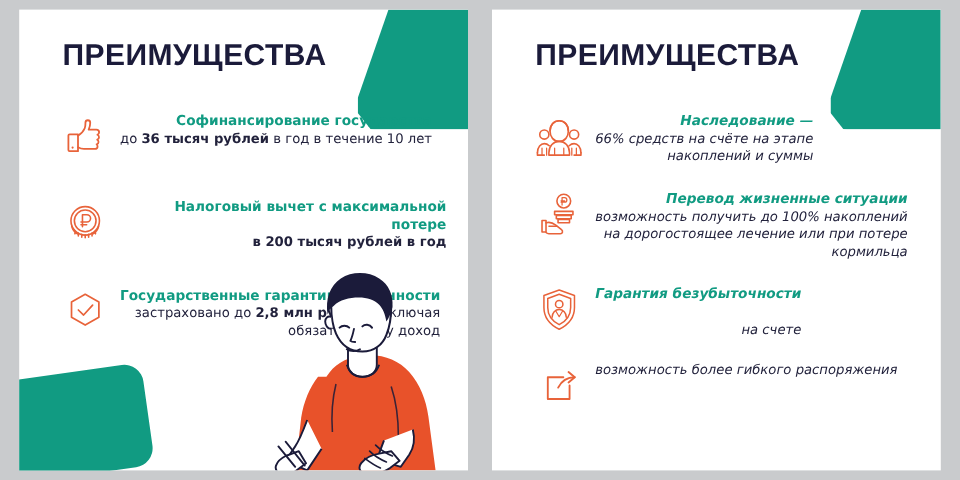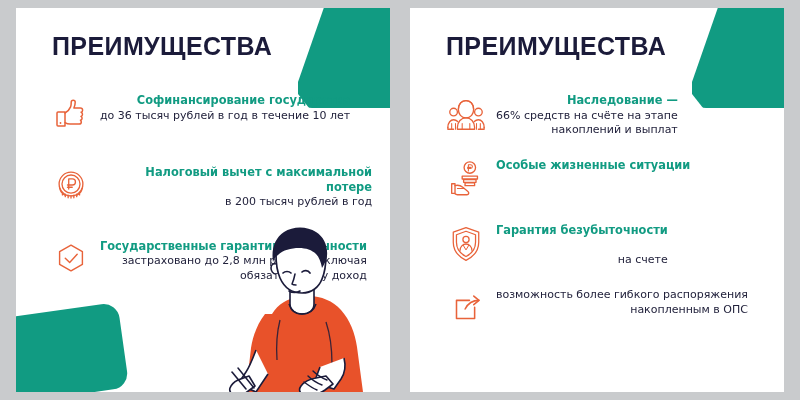--- a/index.html
+++ b/index.html
@@ -53,25 +53,25 @@
   .bullet .ico svg{display:block;}
   .bullet .txt{padding-top:3px;}
 
   .b-head{
     color:#119b82;font-weight:bold;font-size:11.4px;line-height:1.28;
     margin:0 0 1px 0;
   }
   .b-body{
     color:#22223c;font-size:11px;line-height:1.33;margin:0;
   }
-  .b-body b{font-weight:normal;}
+  .b-body b{font-weight:bold;}
 
   
   #panel-left  .bullet{margin-bottom:26px;}
-  #panel-right .bullet{margin-bottom:17px;}
+  #panel-right .bullet{margin-bottom:17px;font-style:italic;}
   #panel-right .bullet .ico{flex-basis:48px;width:48px;height:48px;}
 
   
   .person{position:absolute;left:178px;bottom:0;width:200px;height:170px;}
   .person svg{display:block;}
 </style>
 </head>
 <body>
 
 <div class="stage">
@@ -187,37 +187,38 @@
 
             <path d="M35 16a4 4 0 1 1 0 8 4 4 0 0 1 0-8z"></path>
             <path d="M41 36c0-5-3-8-6-8-2 0-3 .6-4.3 1.8"></path>
             <path d="M41 36v2h-6"></path>
 
             <path d="M18 32v6M26 32v6M7 32v6M11 32v6M33 32v6M37 32v6" stroke-width="1.1"></path>
           </svg>
         </span>
         <div class="txt">
           <p class="b-head">Наследование —</p>
-          <p class="b-body"><span>66% средств на счёте на этапе</span><br><span>накоплений и выплат</span></p>
+          <p class="b-body"><span>66% средств на счёте на этапе</span><br><span>накоплений и суммы</span></p>
         </div>
       </div>
 
       <div class="bullet">
         <span class="ico">
           <svg width="42" height="42" viewBox="0 0 44 44" fill="none" stroke="#e8633a" stroke-width="1.4" stroke-linejoin="round" stroke-linecap="round">
             <circle cx="26" cy="10" r="6"></circle>
             <path d="M24.5 13.5V7h2.2a2 2 0 0 1 0 4h-3M23.6 9.8h3.2" stroke-width="1.1"></path>
             <path d="M18 19h16v3H18zM19.5 22.5h13v3h-13zM21 26h10v3H21z"></path>
             <path d="M7 27h3.5v10H7z"></path>
             <path d="M10.5 29c3-1 6 0 8.5 2l5 4c1.5 1.2 1 3.5-1 3.5H13c-1 0-1.8-.3-2.5-1"></path>
             <path d="M13 32h7" stroke-width="1.1"></path>
           </svg>
         </span>
         <div class="txt">
-          <p class="b-head">Особые жизненные ситуации</p>
+          <p class="b-head">Перевод жизненные ситуации</p>
+          <p class="b-body"><span>возможность получить до 100% накоплений</span><br><span>на дорогостоящее лечение или при потере</span><br><span>кормильца</span></p>
         </div>
       </div>
 
       <div class="bullet">
         <span class="ico">
           <svg width="40" height="40" viewBox="0 0 44 44" fill="none" stroke="#e8633a" stroke-width="1.4" stroke-linejoin="round" stroke-linecap="round">
             <path d="M22 4l14 5v11c0 9-6 16-14 20-8-4-14-11-14-20V9z"></path>
             <path d="M22 8l10.5 3.8V20c0 7-4.3 12.6-10.5 15.8C15.8 32.6 11.5 27 11.5 20v-8.2z"></path>
             <circle cx="22" cy="17" r="3.4"></circle>
             <path d="M15.5 29c0-4 2.9-7 6.5-7s6.5 3 6.5 7"></path>
@@ -232,20 +233,20 @@
 
       <div class="bullet">
         <span class="ico">
           <svg width="38" height="38" viewBox="0 0 44 44" fill="none" stroke="#e8633a" stroke-width="1.8" stroke-linejoin="round" stroke-linecap="round">
             <path d="M26 12H11v21h21V20"></path>
             <path d="M21 22c3-6 9-10 16-10"></path>
             <path d="M31 7l6 5-6 5"></path>
           </svg>
         </span>
         <div class="txt">
-          <p class="b-body"><span>возможность более гибкого распоряжения</span><br><span>накопленным в ОПС</span></p>
+          <p class="b-body"><span>возможность более гибкого распоряжения</span><br></p>
         </div>
       </div>
 
     </div>
   </div>
 
 </div>
 
 </body></html>

